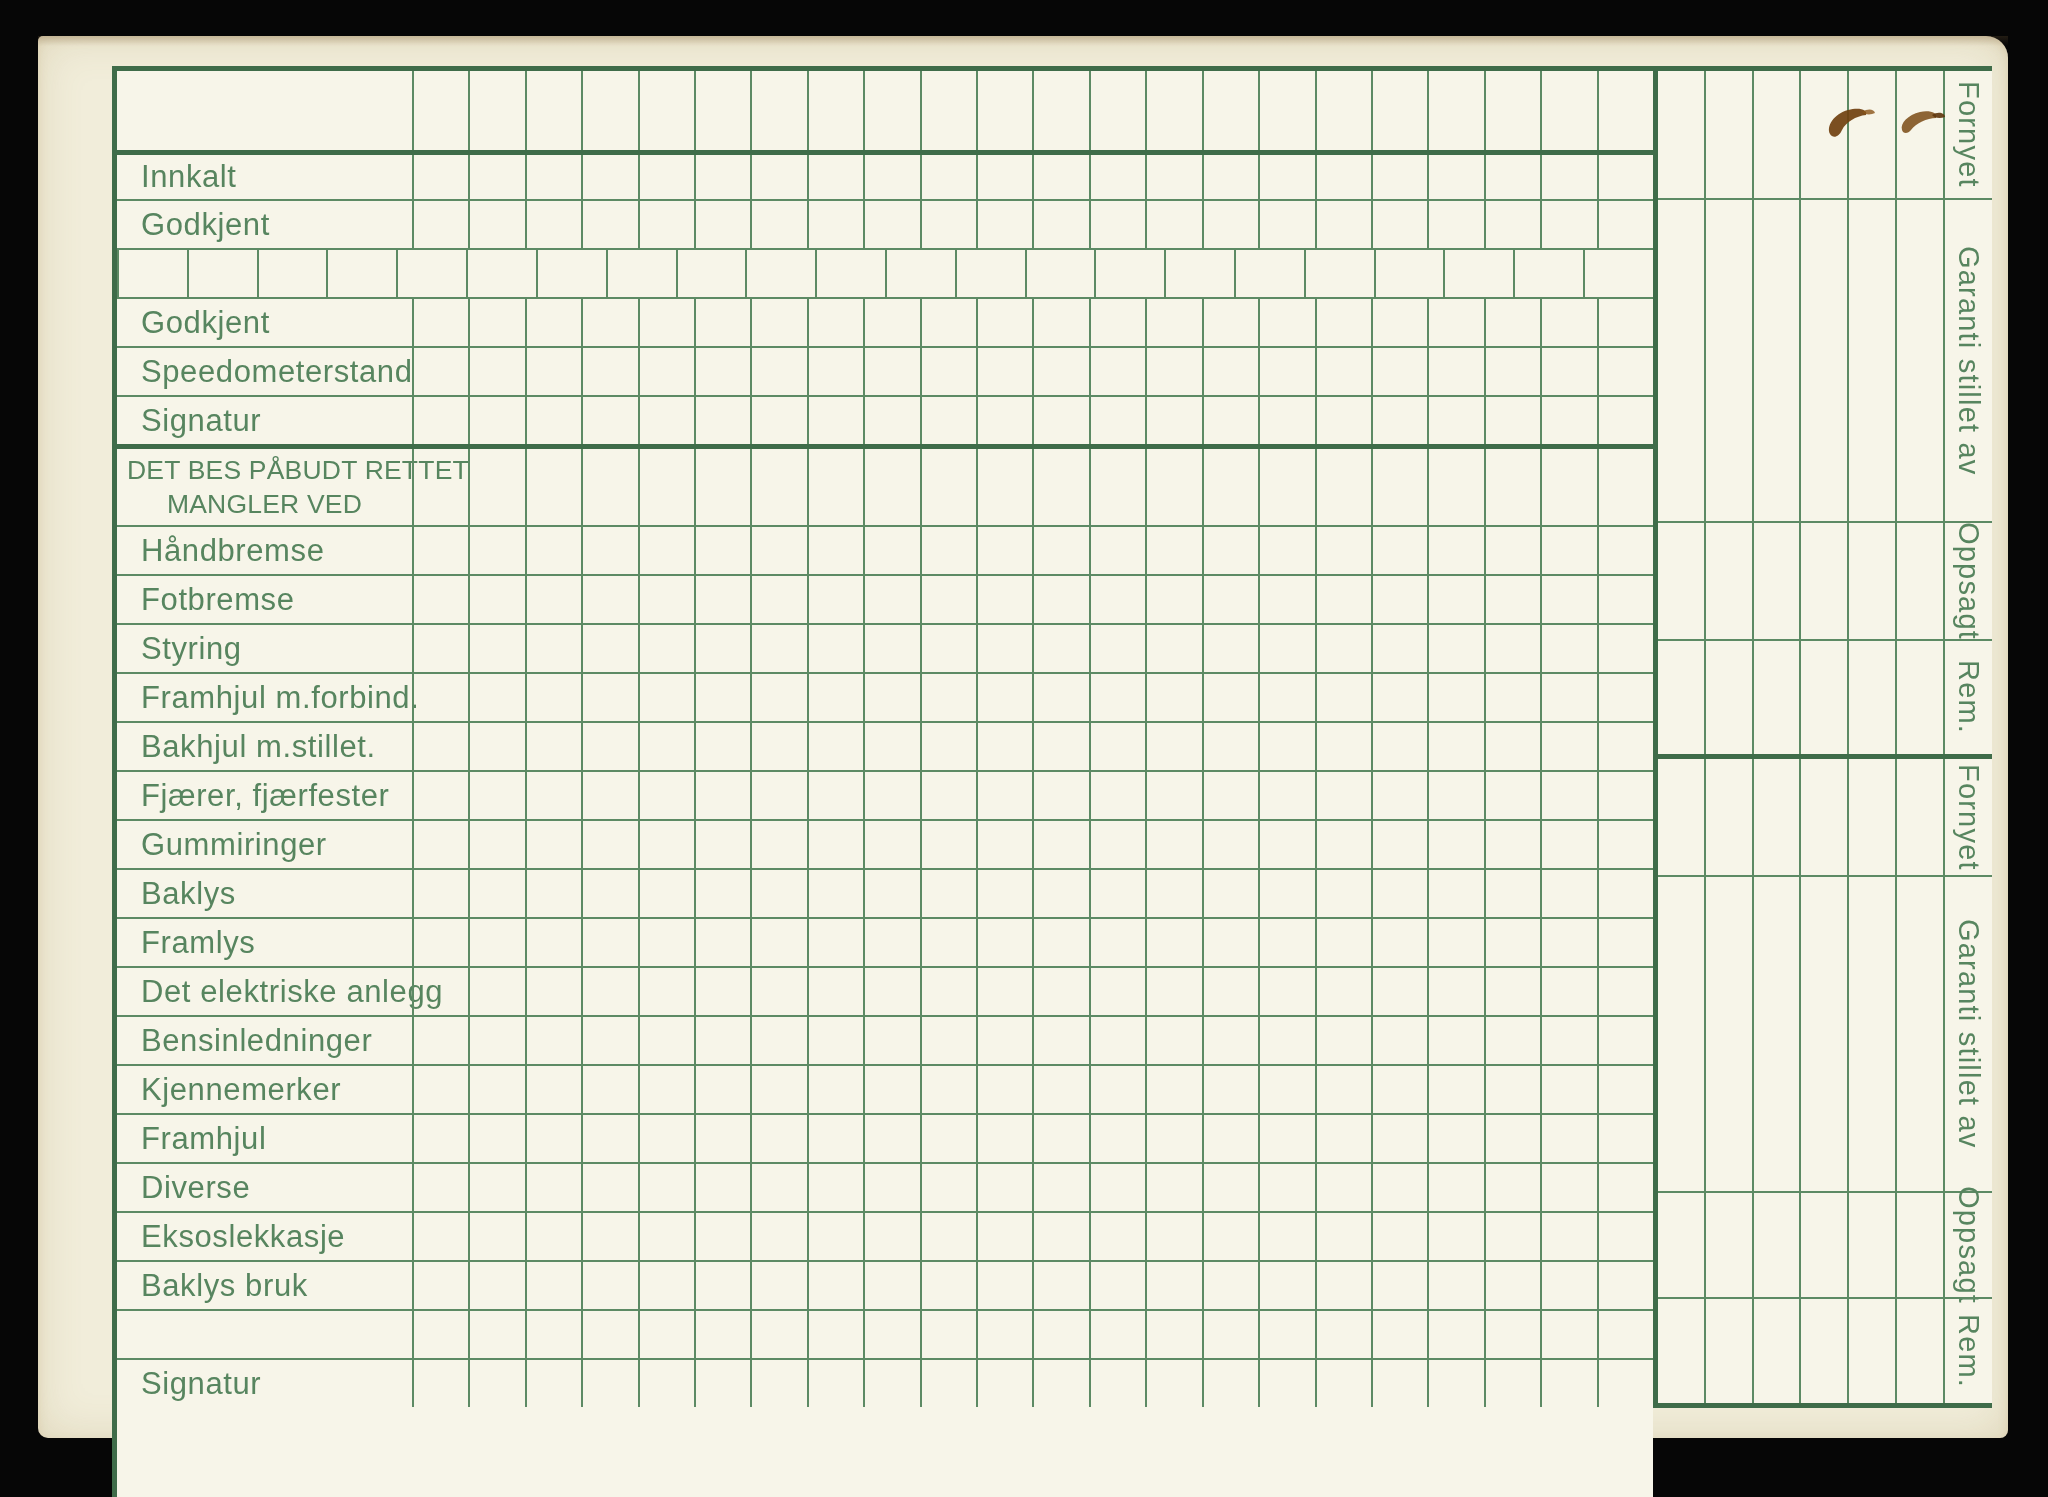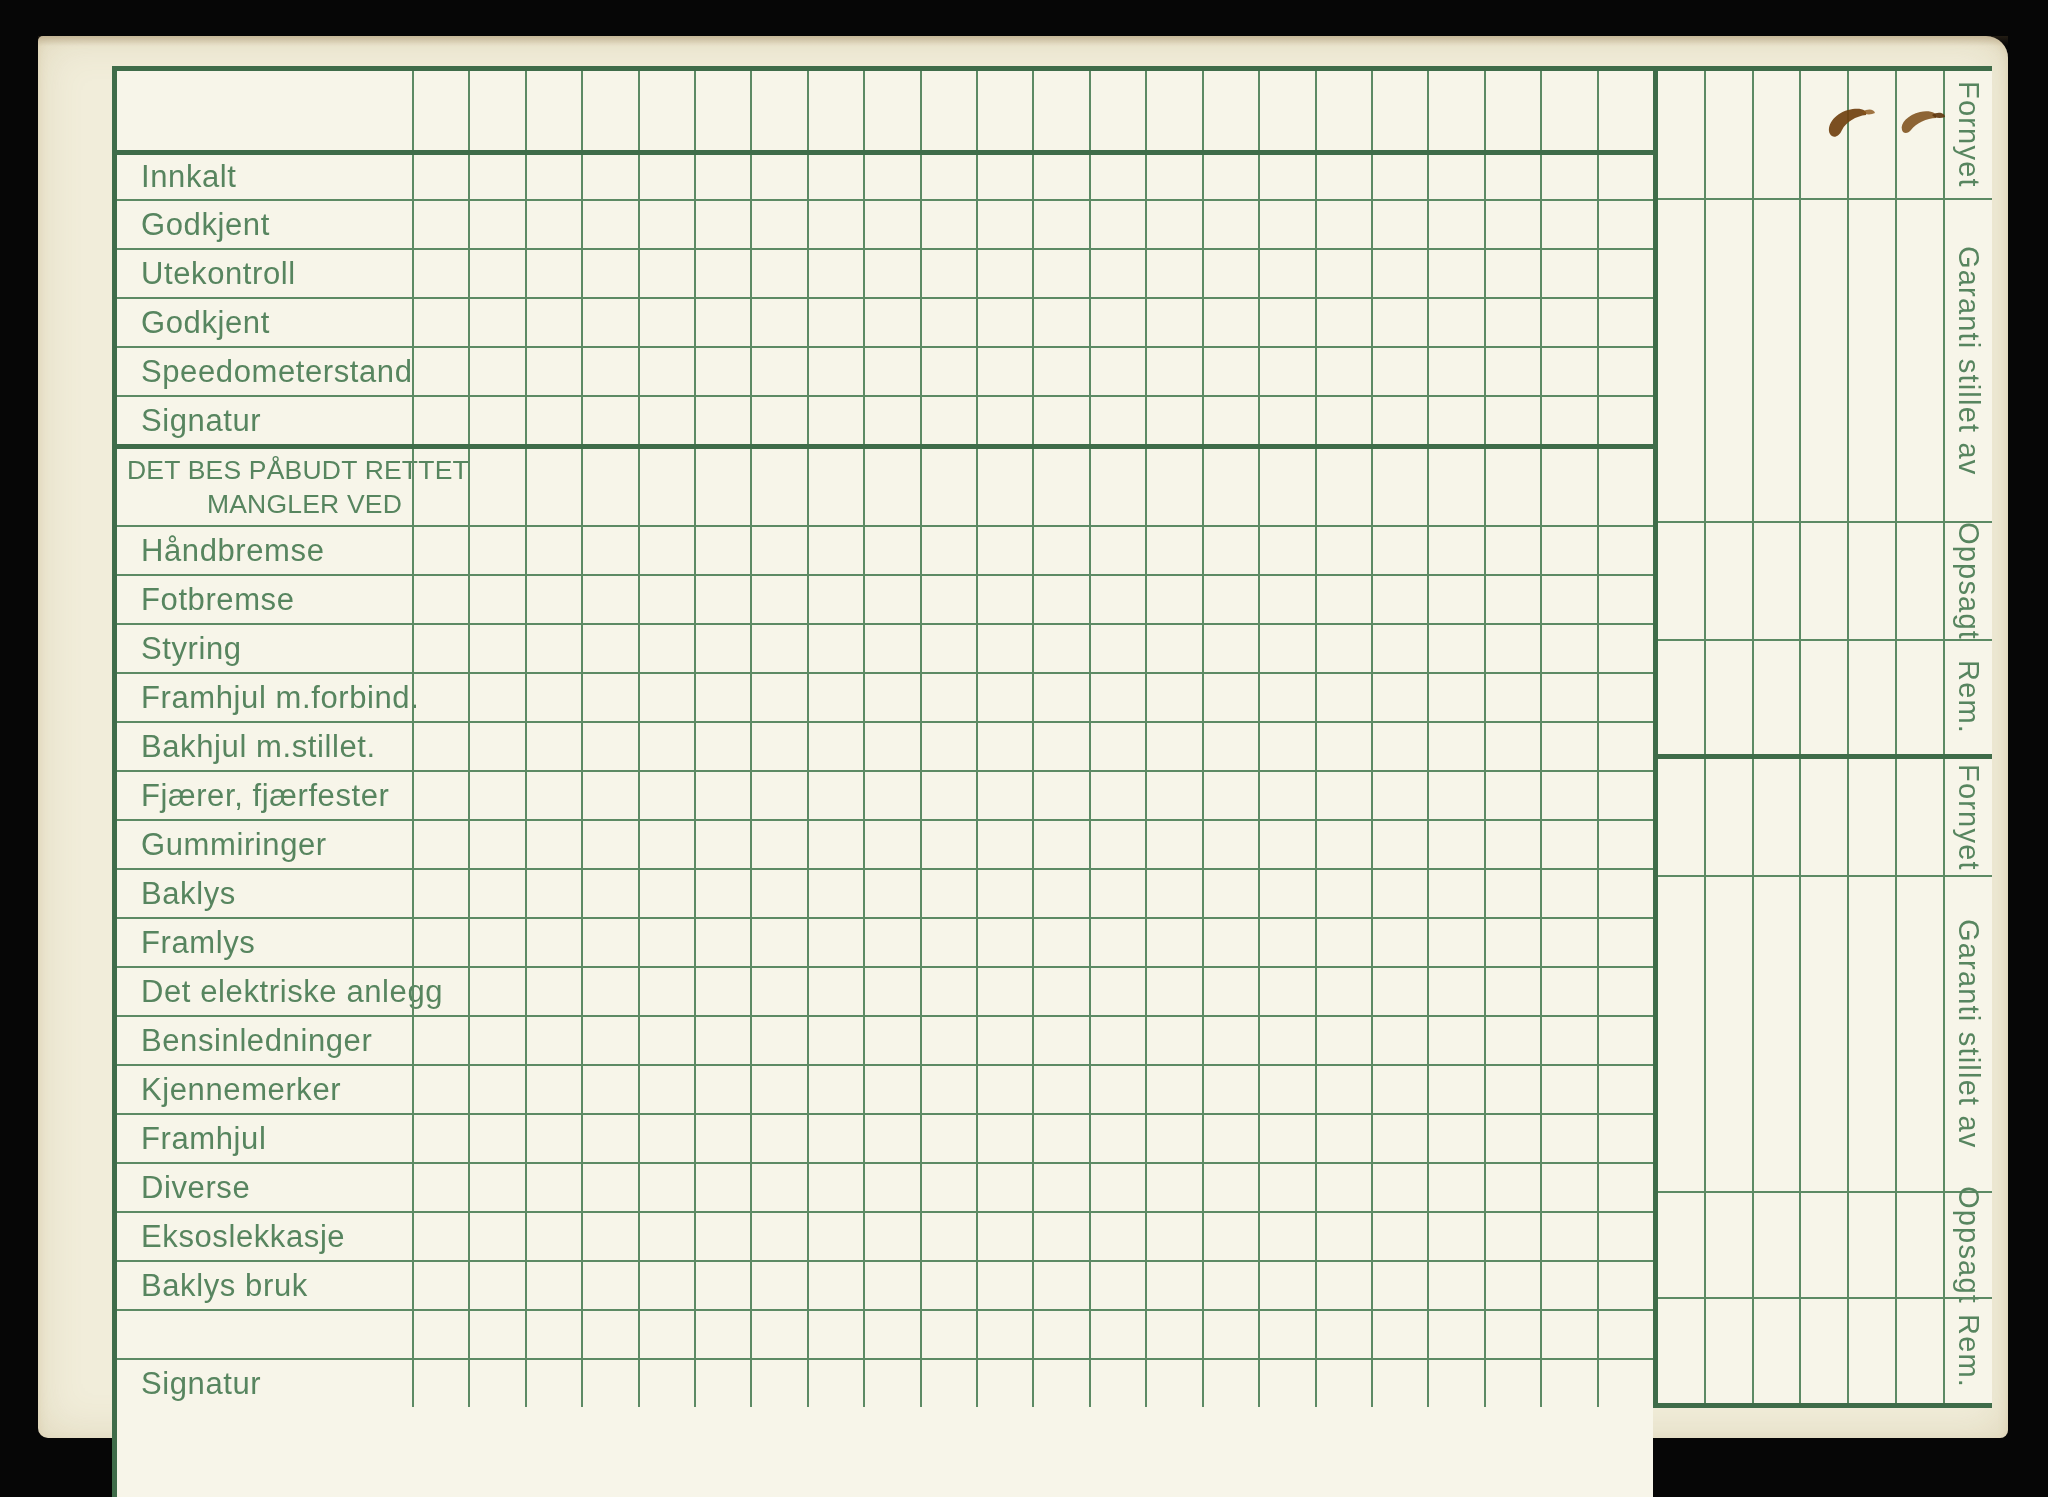--- a/index.html
+++ b/index.html
@@ -36,21 +36,21 @@
   .lbl{
     width:295px;flex:none;box-sizing:border-box;
     display:flex;align-items:center;padding-left:24px;
     color:var(--text);font-size:31px;letter-spacing:.6px;white-space:nowrap;
   }
   .defhdr .lbl{
     flex-direction:column;justify-content:center;align-items:stretch;
     padding:0 10px 0 10px;font-size:26.5px;line-height:1.3;letter-spacing:.2px;
   }
   .defhdr .l1{text-align:left;}
-  .defhdr .l2{text-align:right;}
+  .defhdr .l2{text-align:center;}
   .cells{flex:1;display:flex;}
   .cell{flex:1;box-sizing:border-box;border-left:2px solid var(--line);}
   
   #right-panel{
     position:absolute;left:1615px;top:30px;width:339px;height:1342px;
     box-sizing:border-box;border:5px solid var(--lineD);border-right:none;
     background:var(--paper);
     display:flex;flex-direction:column;overflow:hidden;
   }
   .sec{display:flex;flex:none;box-sizing:border-box;border-top:2px solid var(--line);}
@@ -151,21 +151,20 @@
             <div class="cell"></div>
             <div class="cell"></div>
             <div class="cell"></div>
             <div class="cell"></div>
             <div class="cell"></div>
             <div class="cell"></div>
             <div class="cell"></div>
           </div>
         </div>
         <div class="row">
-          <div class="lbl">Utekontroll</div>
           <div class="cells">
             <div class="cell"></div>
             <div class="cell"></div>
             <div class="cell"></div>
             <div class="cell"></div>
             <div class="cell"></div>
             <div class="cell"></div>
             <div class="cell"></div>
             <div class="cell"></div>
             <div class="cell"></div>

